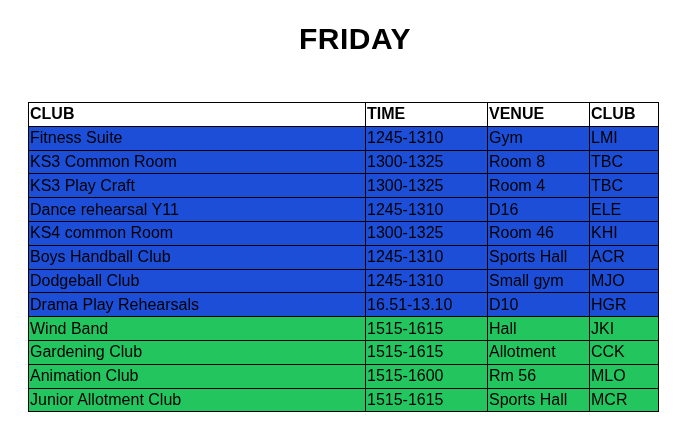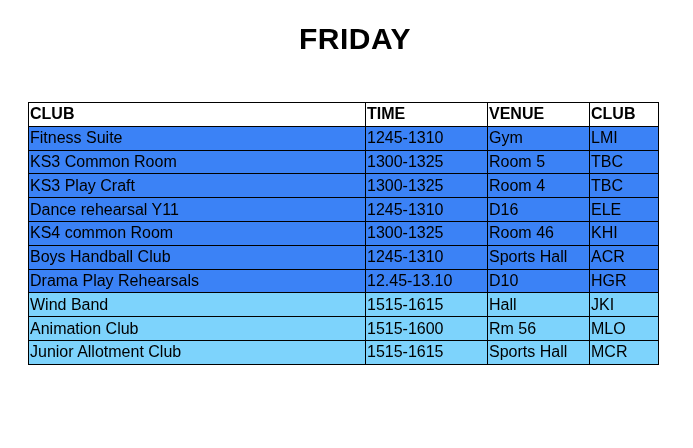--- a/index.html
+++ b/index.html
@@ -43,22 +43,22 @@
       line-height: 22px;
       text-align: left;
       white-space: nowrap;
       overflow: hidden;
       font-weight: normal;
     }
     table.schedule th {
       font-weight: bold;
       background: #ffffff;
     }
-    tr.green td { background: #3b82f6; }
-    tr.grey td { background: #7dd3fc; }
+    tr.green td { background: #1d4ed8; }
+    tr.grey td { background: #22c55e; }
     col.c-club { width: 337px; }
     col.c-time { width: 122px; }
     col.c-venue { width: 102px; }
     col.c-staff { width: 69px; }
   </style>
 </head>
 <body>
 
 <div class="title">FRIDAY</div>
 
@@ -80,21 +80,21 @@
   <tbody>
     <tr class="green">
       <td>Fitness Suite</td>
       <td>1245-1310</td>
       <td>Gym</td>
       <td>LMI</td>
     </tr>
     <tr class="green">
       <td>KS3 Common Room</td>
       <td>1300-1325</td>
-      <td>Room 5</td>
+      <td>Room 8</td>
       <td>TBC</td>
     </tr>
     <tr class="green">
       <td>KS3 Play Craft</td>
       <td>1300-1325</td>
       <td>Room 4</td>
       <td>TBC</td>
     </tr>
     <tr class="green">
       <td>Dance rehearsal Y11</td>
@@ -108,30 +108,42 @@
       <td>Room 46</td>
       <td>KHI</td>
     </tr>
     <tr class="green">
       <td>Boys Handball Club</td>
       <td>1245-1310</td>
       <td>Sports Hall</td>
       <td>ACR</td>
     </tr>
     <tr class="green">
+      <td>Dodgeball Club</td>
+      <td>1245-1310</td>
+      <td>Small gym</td>
+      <td>MJO</td>
+    </tr>
+    <tr class="green">
       <td>Drama Play Rehearsals</td>
-      <td>12.45-13.10</td>
+      <td>16.51-13.10</td>
       <td>D10</td>
       <td>HGR</td>
     </tr>
     <tr class="grey">
       <td>Wind Band</td>
       <td>1515-1615</td>
       <td>Hall</td>
       <td>JKI</td>
+    </tr>
+    <tr class="grey">
+      <td>Gardening Club</td>
+      <td>1515-1615</td>
+      <td>Allotment</td>
+      <td>CCK</td>
     </tr>
     <tr class="grey">
       <td>Animation Club</td>
       <td>1515-1600</td>
       <td>Rm 56</td>
       <td>MLO</td>
     </tr>
     <tr class="grey">
       <td>Junior Allotment Club</td>
       <td>1515-1615</td>

